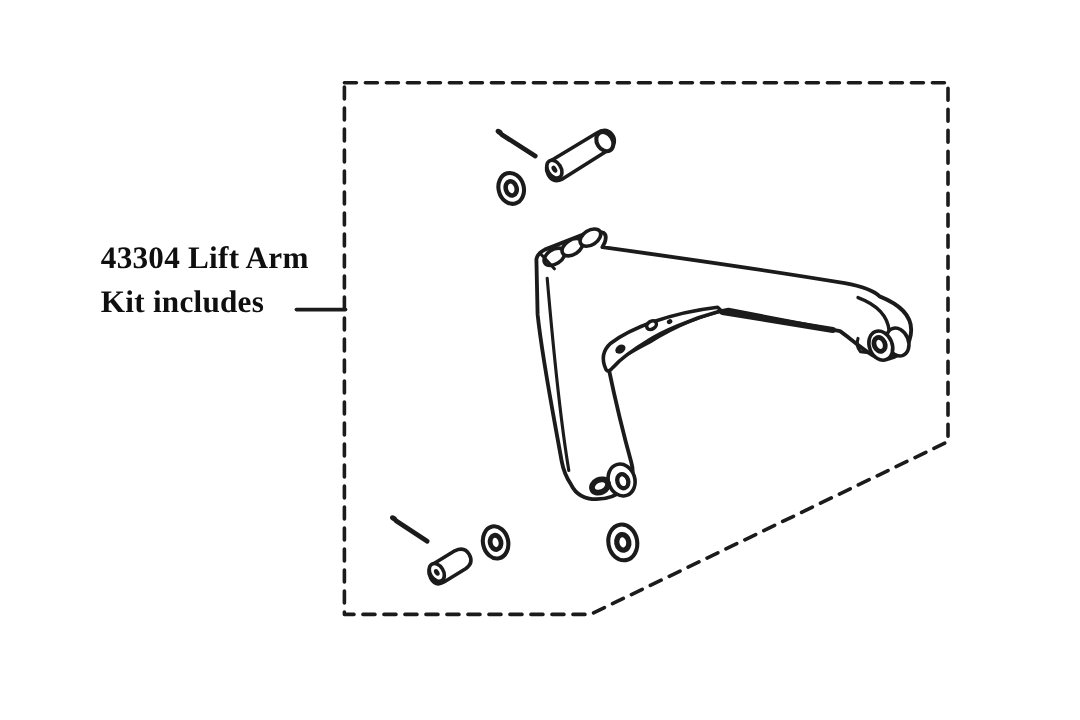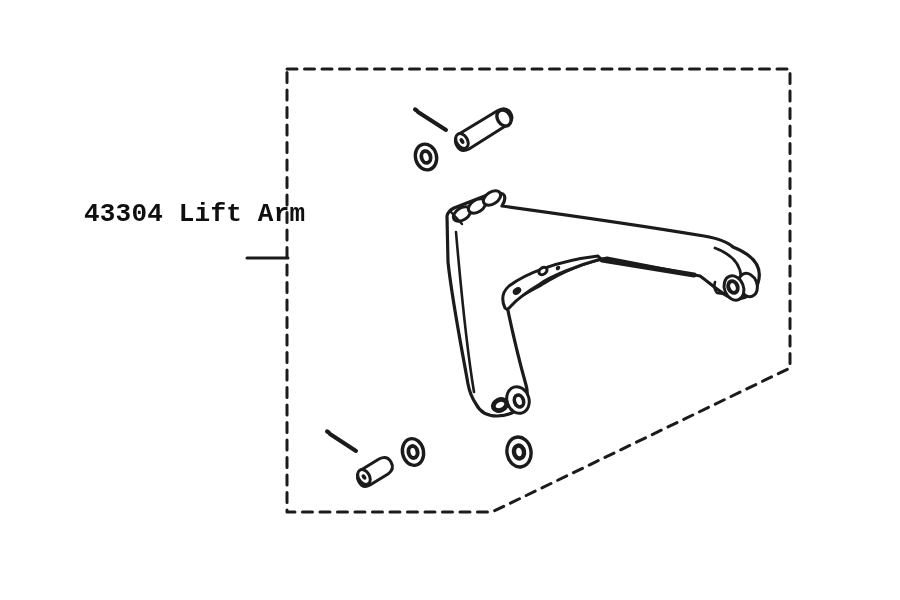--- a/index.html
+++ b/index.html
@@ -1,33 +1,34 @@
 <!DOCTYPE html>
 <html><head>
 <meta charset="utf-8">
 <style>
   html,body{margin:0;padding:0;background:#ffffff;}
   .stage{
     position:relative;width:900px;height:600px;background:#ffffff;overflow:hidden;
-    font-family:Liberation Mono, monospace;
+    font-family:Liberation Serif, serif;
   }
   .callout{
     position:absolute;left:84px;top:196px;
     font-weight:bold;font-size:26px;line-height:37px;
     color:#0f0f0f;letter-spacing:0.2px;white-space:nowrap;
   }
   .diagram-svg{position:absolute;left:0;top:0;}
 </style>
 </head>
 <body>
 
 <div class="stage">
 
   <div class="callout">
     <div>43304 Lift Arm</div>
+    <div>Kit includes</div>
   </div>
 
   <svg class="diagram-svg" width="900" height="600" viewBox="0 0 900 600">
     <g stroke="#1b1b1b" fill="none" stroke-linecap="round" stroke-linejoin="round">
 
       <polygon points="287,69 790,69 790,368 492,512 287,512" stroke-width="3" stroke-dasharray="10 7.5"></polygon>
 
       <path d="M247,258 L288,258" stroke-width="3"></path>
 
       <g>

